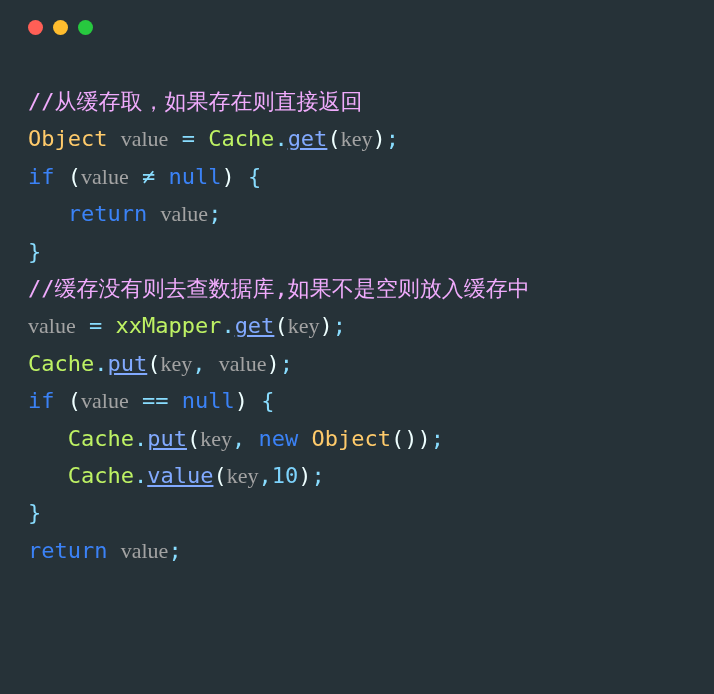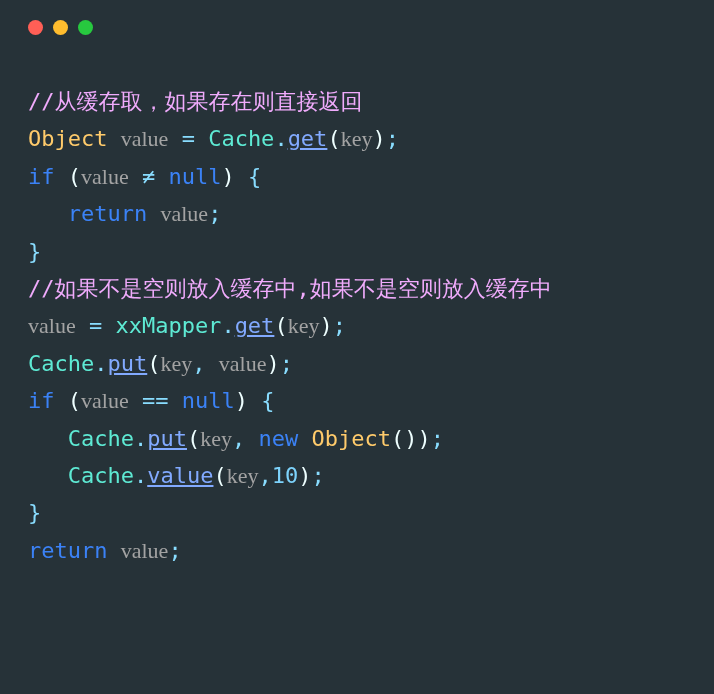--- a/index.html
+++ b/index.html
@@ -30,21 +30,21 @@
     .red { background: #ff5f56; }
     .yellow { background: #ffbd2e; }
     .green { background: #27c93f; }
     .code-area {
       padding: 48px 28px 20px 28px;
       white-space: pre;
     }
     .comment { color: #f0abfc; }
     .keyword { color: #3b82f6; }
     .type { color: #ffcb6b; }
-    .builtin { color: #5eead4; }
+    .builtin { color: #bef264; }
     .method { color: #82aaff; text-decoration: underline; }
     .punct { color: #89ddff; }
     .paren { color: #eeffff; }
     .ident { color: #a3a3a3; font-family: Liberation Serif, serif; }
     .number { color: #7dd3fc; }
     .op { color: #89ddff; }
   </style>
 </head>
 <body>
 
@@ -52,20 +52,20 @@
   <div class="traffic-light red"></div>
   <div class="traffic-light yellow"></div>
   <div class="traffic-light green"></div>
 </div>
 
 <div class="code-area"><span class="comment">//从缓存取，如果存在则直接返回</span>
 <span class="type">Object</span><span> </span><span class="ident">value</span><span> </span><span class="op">=</span><span> </span><span class="builtin">Cache</span><span class="punct">.</span><span class="method">get</span><span class="paren">(</span><span class="ident">key</span><span class="paren">)</span><span class="punct">;</span>
 <span class="keyword">if</span><span> </span><span class="paren">(</span><span class="ident">value</span><span> </span><span class="op">≠</span><span> </span><span class="keyword">null</span><span class="paren">)</span><span> </span><span class="punct">{</span>
 <span>   </span><span class="keyword">return</span><span> </span><span class="ident">value</span><span class="punct">;</span>
 <span class="punct">}</span>
-<span class="comment">//如果不是空则放入缓存中,如果不是空则放入缓存中</span>
+<span class="comment">//缓存没有则去查数据库,如果不是空则放入缓存中</span>
 <span class="ident">value</span><span> </span><span class="op">=</span><span> </span><span class="builtin">xxMapper</span><span class="punct">.</span><span class="method">get</span><span class="paren">(</span><span class="ident">key</span><span class="paren">)</span><span class="punct">;</span>
 <span class="builtin">Cache</span><span class="punct">.</span><span class="method">put</span><span class="paren">(</span><span class="ident">key</span><span class="punct">,</span><span> </span><span class="ident">value</span><span class="paren">)</span><span class="punct">;</span>
 <span class="keyword">if</span><span> </span><span class="paren">(</span><span class="ident">value</span><span> </span><span class="op">==</span><span> </span><span class="keyword">null</span><span class="paren">)</span><span> </span><span class="punct">{</span>
 <span>   </span><span class="builtin">Cache</span><span class="punct">.</span><span class="method">put</span><span class="paren">(</span><span class="ident">key</span><span class="punct">,</span><span> </span><span class="keyword">new</span><span> </span><span class="type">Object</span><span class="paren">(</span><span class="paren">)</span><span class="paren">)</span><span class="punct">;</span>
 <span>   </span><span class="builtin">Cache</span><span class="punct">.</span><span class="method">value</span><span class="paren">(</span><span class="ident">key</span><span class="punct">,</span><span class="number">10</span><span class="paren">)</span><span class="punct">;</span>
 <span class="punct">}</span>
 <span class="keyword">return</span><span> </span><span class="ident">value</span><span class="punct">;</span></div>
 
 </body></html>

